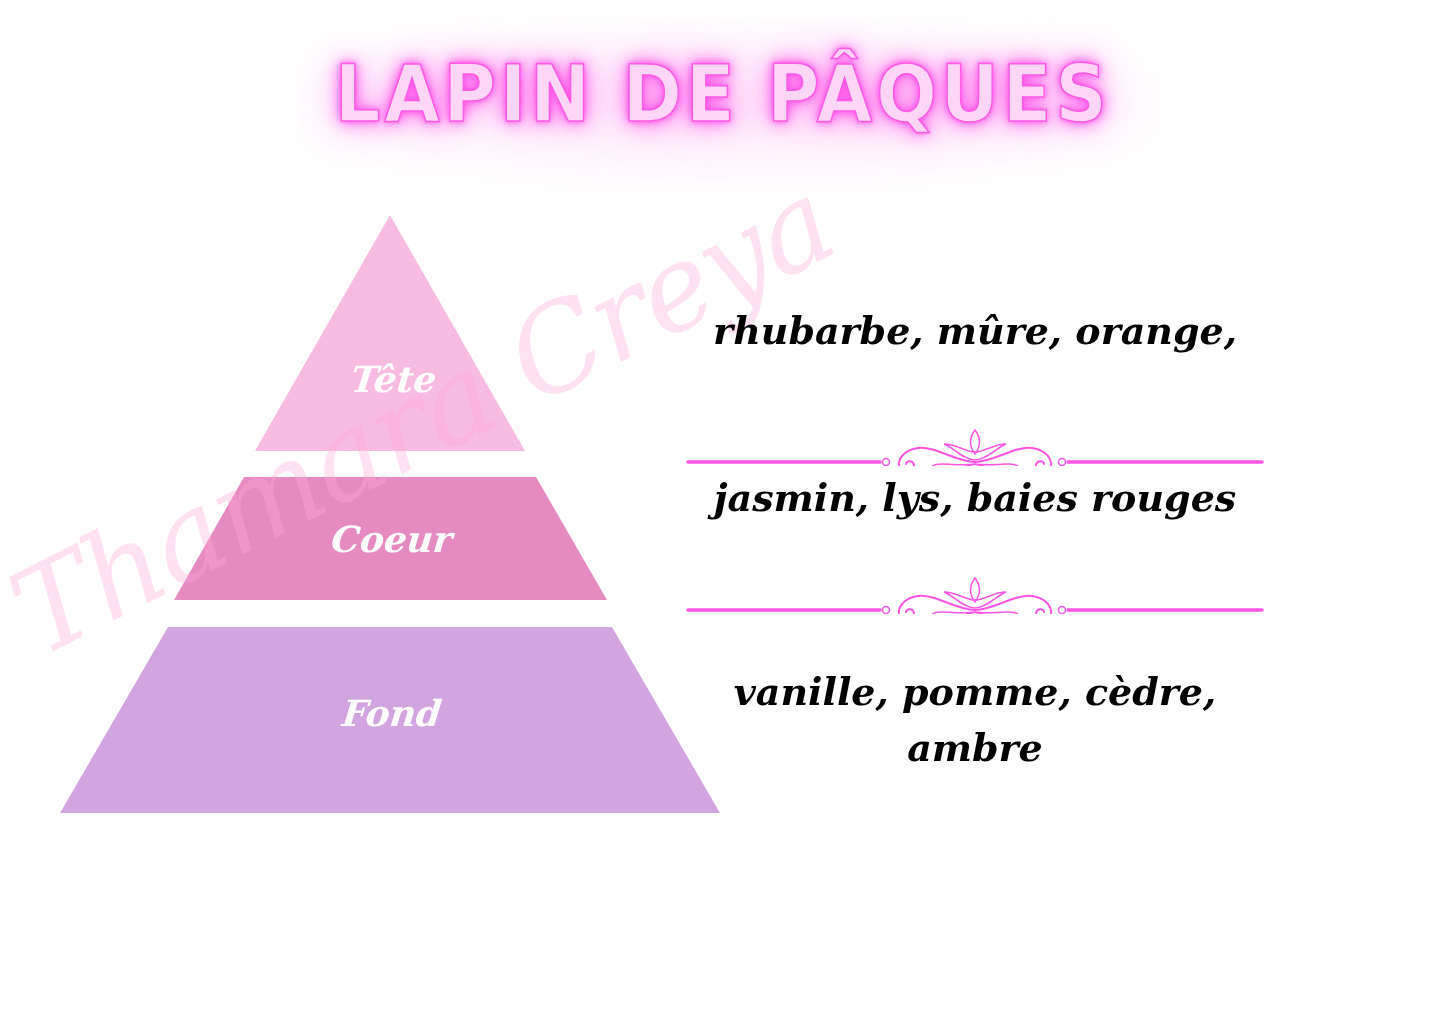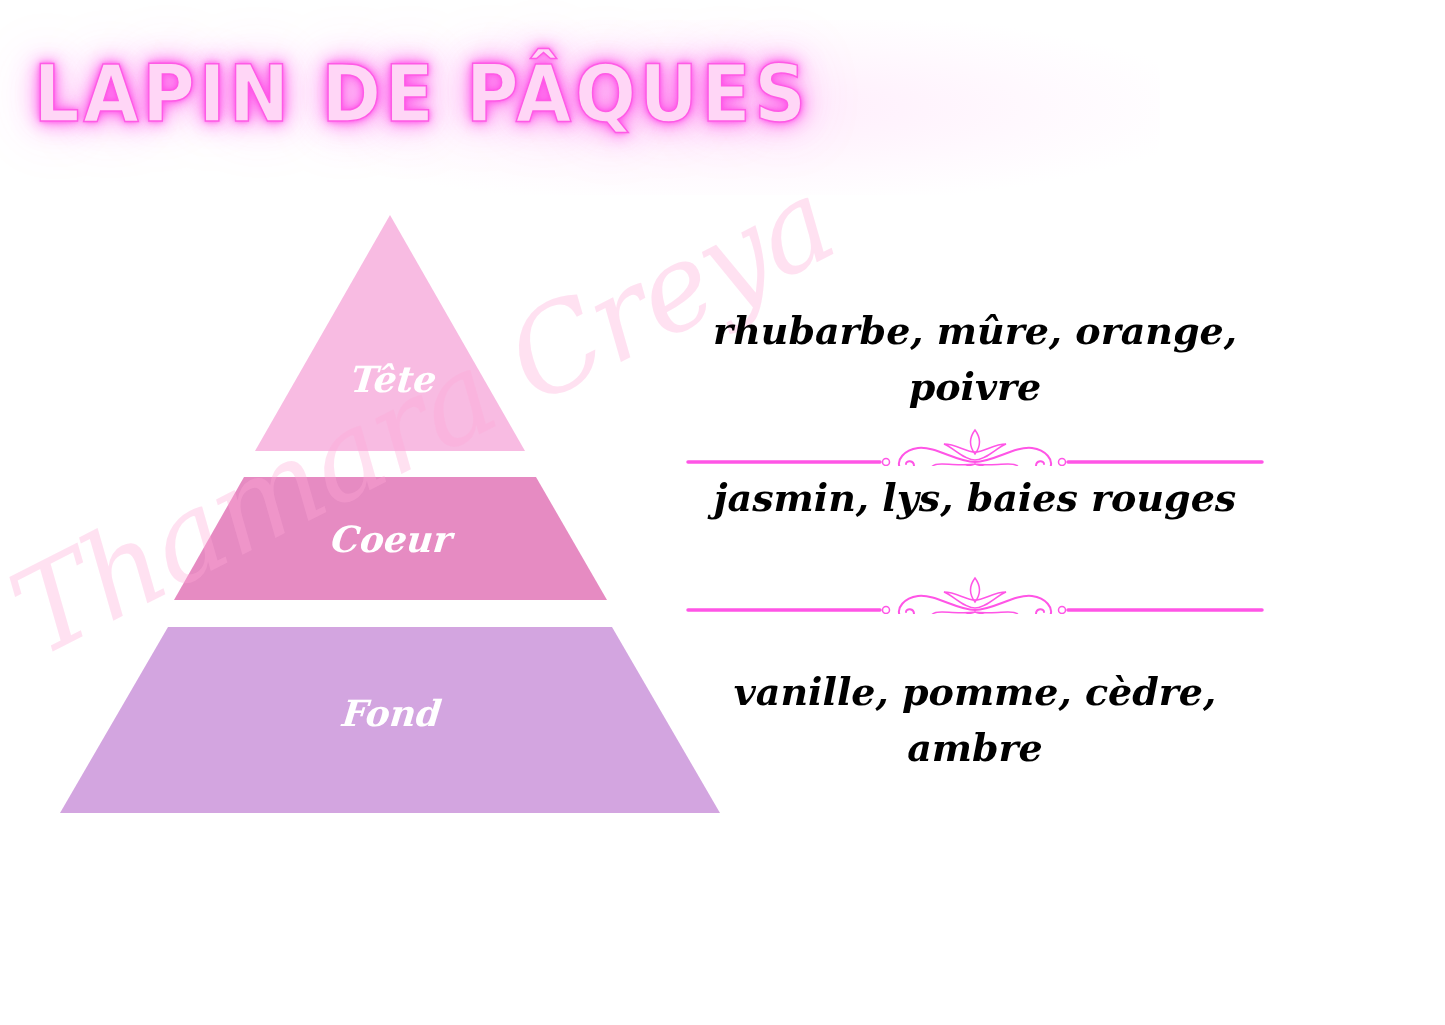--- a/index.html
+++ b/index.html
@@ -12,21 +12,21 @@
       height: 1025px;
       position: relative;
       overflow: hidden;
       font-family: "DejaVu Sans", sans-serif;
     }
     .title-wrap {
       position: absolute;
       left: 0;
       top: 44px;
       width: 1445px;
-      text-align: left;
+      text-align: center;
     }
     .title {
       display: inline-block;
       font-family: "DejaVu Sans", sans-serif;
       font-weight: 900;
       font-size: 78px;
       letter-spacing: 4px;
       line-height: 100px;
       color: #FFD6F6;
       transform: scaleX(0.92);
@@ -111,21 +111,20 @@
 </svg>
 
 <div class="watermark">Thamara Creya</div>
 
 <div class="layer-label" style="left:394px; top:358px;">Tête</div>
 <div class="layer-label" style="left:392px; top:518px;">Coeur</div>
 <div class="layer-label" style="left:392px; top:692px;">Fond</div>
 
 <div class="notes" style="top:303px;">
   <div>rhubarbe, mûre, orange,</div>
-  <div>poivre</div>
 </div>
 
 <svg class="divider" style="top:426px;" viewBox="0 0 580 40">
   <g fill="none" stroke="#FF55E6" stroke-linecap="round">
     <line x1="2" y1="36" x2="194" y2="36" stroke-width="3.5"></line>
     <line x1="382" y1="36" x2="576" y2="36" stroke-width="3.5"></line>
     <circle cx="200" cy="36" r="3.5" stroke-width="1.5"></circle>
     <circle cx="376" cy="36" r="3.5" stroke-width="1.5"></circle>
     <path d="M289 4 C283 12 283 20 289 28 C295 20 295 12 289 4 Z" stroke-width="1.5"></path>
     <path d="M258 18 C268 22 278 34 289 34 C300 34 310 22 320 18 C308 18 298 26 289 26 C280 26 270 18 258 18 Z" stroke-width="1.5"></path>

